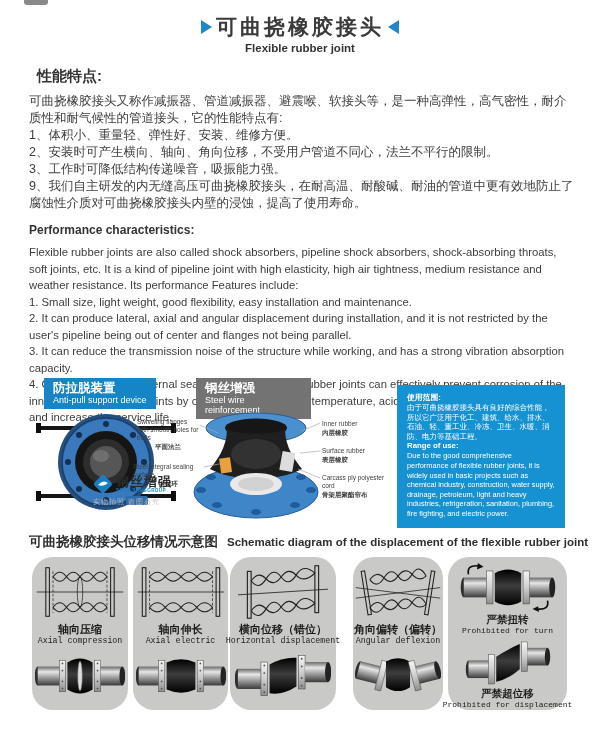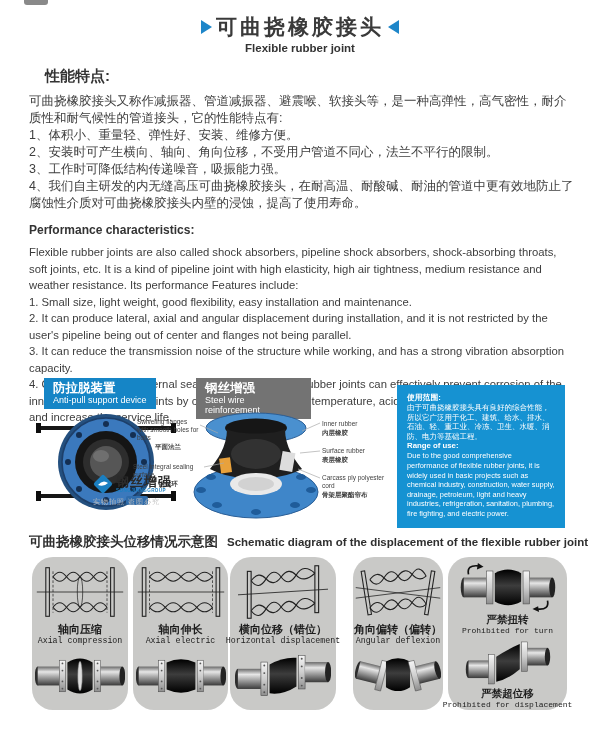--- a/index.html
+++ b/index.html
@@ -15,21 +15,21 @@
   
   .title-row { display:flex; align-items:center; justify-content:center; gap:4px; padding-top:13px;font-family:Liberation Serif, serif; }
   .title-cn { font-size:21px; font-weight:bold; letter-spacing:3px; color:#3a3a3a; }
   .tri { width:0; height:0; display:inline-block; }
   .tri-r { border-top:7px solid transparent; border-bottom:7px solid transparent; border-left:11px solid #1e86c9; }
   .tri-l { border-top:7px solid transparent; border-bottom:7px solid transparent; border-right:11px solid #1e86c9; }
   .title-en { text-align:center; font-size:11.5px; font-weight:bold; color:#333; margin-top:1px; }
 
   
   .textblock { padding:8px 26px 0 29px; }
-  .sec-heading-cn { font-size:15px; font-weight:bold; color:#333; margin:5px 0 7px 16px; }
+  .sec-heading-cn { font-size:15px; font-weight:bold; color:#333; margin:5px 0 7px 8px; }
   .cn-body { font-size:12.5px; line-height:17px; color:#3d3d3d; font-weight:500; }
   .cn-body p { margin:0; }
   .sec-heading-en { font-size:12px; font-weight:bold; color:#333; margin:11px 0 7px 0; }
   .en-body { font-size:11.3px; line-height:16.5px; color:#3d3d3d; }
   .en-body p { margin:0; }
 
   
   .product { position:absolute; left:0; top:375px; width:600px; height:150px; }
   .blue-tag { position:absolute; top:3px; color:#fff; padding:3px 9px 4px 9px; }
   .blue-tag .t-cn { font-size:12.5px; font-weight:bold; line-height:14px; }
@@ -96,21 +96,21 @@
   </div>
   <div class="title-en">Flexible rubber joint</div>
 
   <div class="textblock">
     <div class="sec-heading-cn">性能特点:</div>
     <div class="cn-body">
       <p>可曲挠橡胶接头又称作减振器、管道减振器、避震喉、软接头等，是一种高弹性，高气密性，耐介质性和耐气候性的管道接头，它的性能特点有:</p>
       <p>1、体积小、重量轻、弹性好、安装、维修方便。</p>
       <p>2、安装时可产生横向、轴向、角向位移，不受用户管道不同心，法兰不平行的限制。</p>
       <p>3、工作时可降低结构传递噪音，吸振能力强。</p>
-      <p>4、我们自主研发的内无缝高压可曲挠橡胶接头，在耐高温、耐酸碱、耐油的管道中更有效地防止了腐蚀性介质对可曲挠橡胶接头内壁的浸蚀，提高了使用寿命。</p>
+      <p>9、我们自主研发的内无缝高压可曲挠橡胶接头，在耐高温、耐酸碱、耐油的管道中更有效地防止了腐蚀性介质对可曲挠橡胶接头内壁的浸蚀，提高了使用寿命。</p>
     </div>
 
     <div class="sec-heading-en">Performance characteristics:</div>
     <div class="en-body">
       <p>Flexible rubber joints are also called shock absorbers, pipeline shock absorbers, shock-absorbing throats, soft joints, etc. It is a kind of pipeline joint with high elasticity, high air tightness, medium resistance and weather resistance. Its performance Features include:</p>
       <p>1. Small size, light weight, good flexibility, easy installation and maintenance.</p>
       <p>2. It can produce lateral, axial and angular displacement during installation, and it is not restricted by the user's pipeline being out of center and flanges not being parallel.</p>
       <p>3. It can reduce the transmission noise of the structure while working, and has a strong vibration absorption capacity.</p>
       <p>4. Our self-developed internal seamless high-pressure rubber joints can effectively prevent corrosion of the inner wall of the rubber joints by corrosive media in high-temperature, acid-base, and oil-resistant pipelines, and increase the service life.</p>
     </div>

